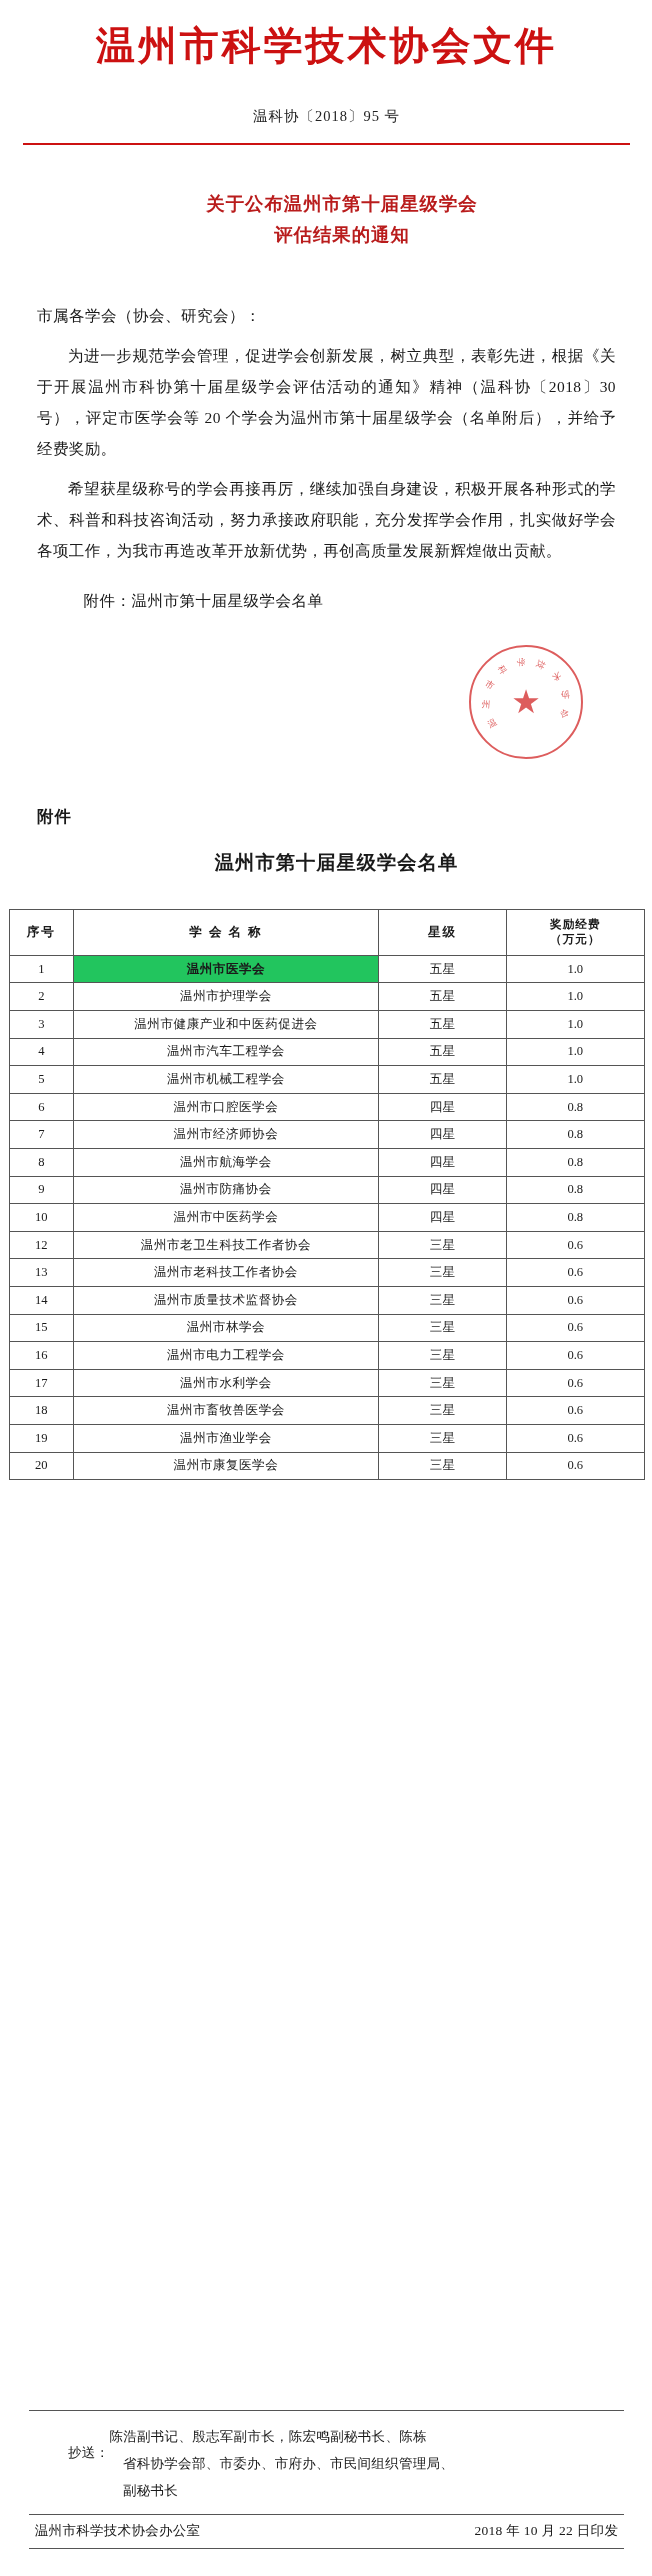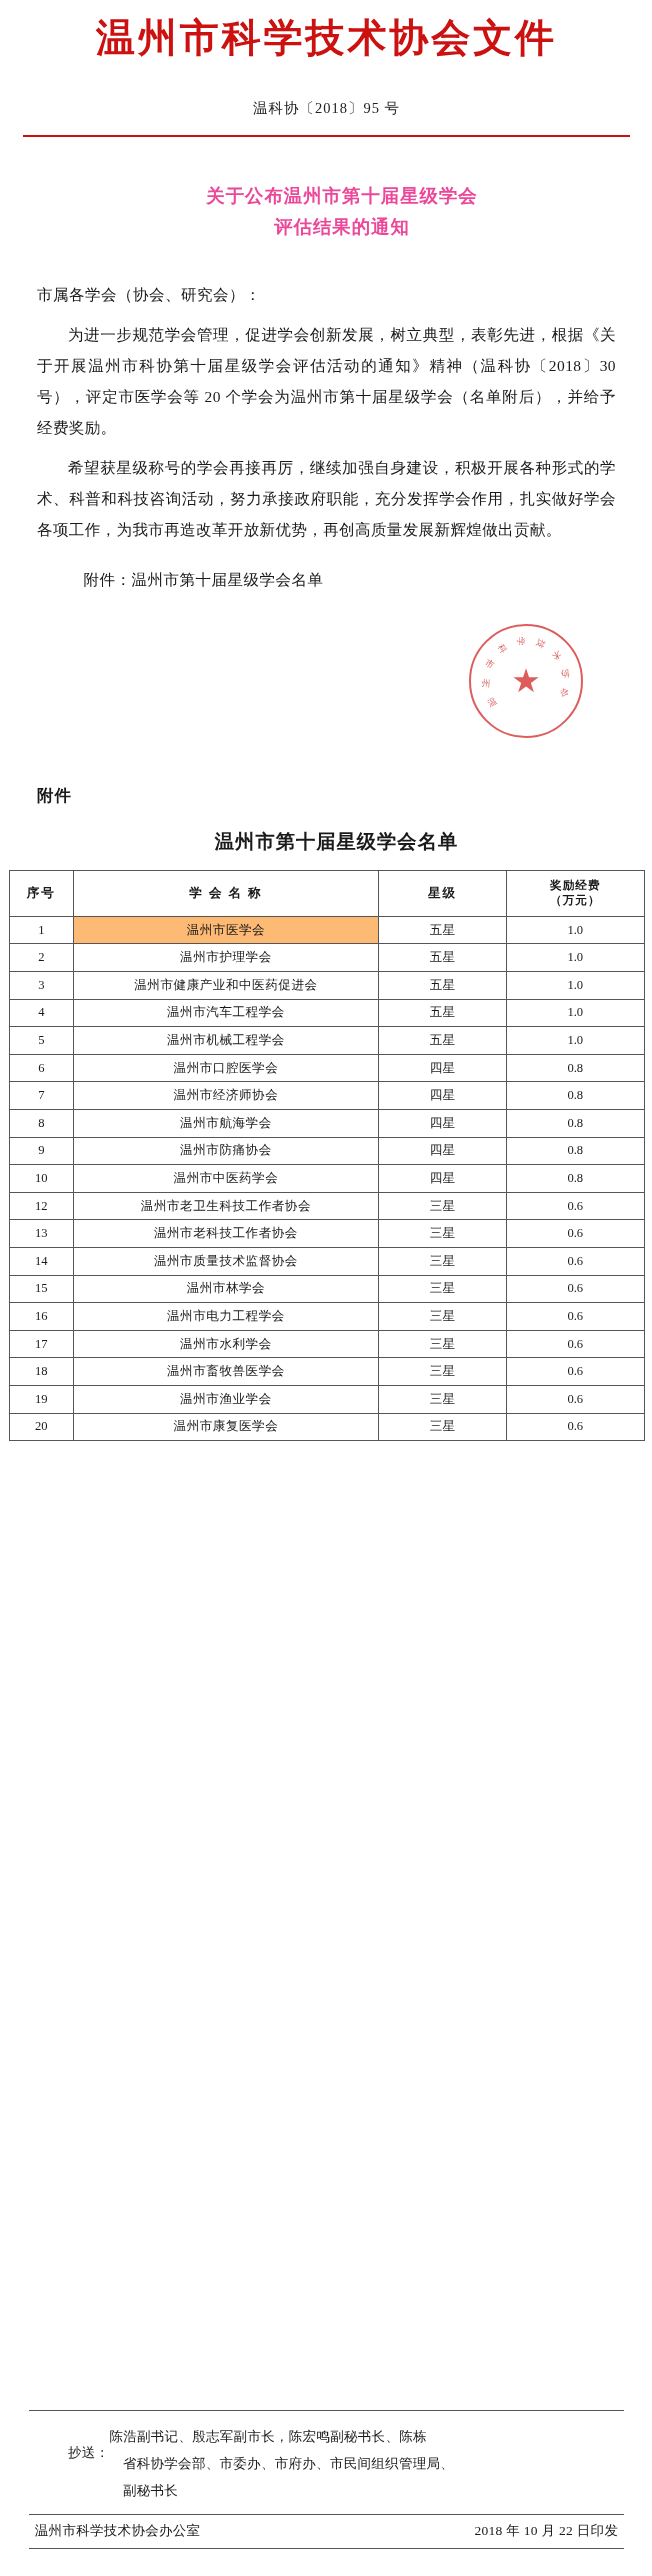--- a/index.html
+++ b/index.html
@@ -16,21 +16,21 @@
     position: relative;
     width: 653px;
     min-height: 2576px;
     box-sizing: border-box;
     padding: 0;
     background: #fff;
   }
   
   .doc-header {
     text-align: center;
-    padding-top: 15px;
+    padding-top: 23px;
   }
   .doc-org-title {
     font-family: "Liberation Serif", "DejaVu Serif", serif;
     font-weight: bold;
     color: #cc1111;
     font-size: 39px;
     letter-spacing: 2.9px;
     line-height: 1.2;
     white-space: nowrap;
   }
@@ -46,30 +46,30 @@
     height: 1.9px;
     background: #cc1111;
   }
   
   .doc-title {
     margin-top: 44px;
     text-align: center;
     font-weight: bold;
     font-size: 18.4px;
     line-height: 1.7;
-    color: #ec4899;
+    color: #b91c1c;
     letter-spacing: 1px;
     padding-left: 31px;
   }
   
   .body-wrap {
     padding: 0 37px;
   }
   .salutation {
-    margin-top: 36px;
+    margin-top: 49px;
     font-size: 15.5px;
     line-height: 1.9;
     letter-spacing: 0.5px;
   }
   .para {
     margin-top: 9.7px;
     font-size: 15.5px;
     line-height: 2.0;
     text-indent: 2em;
     text-align: justify;
@@ -140,21 +140,21 @@
   }
   .appendix-title {
     margin-top: 21px;
     text-align: center;
     font-size: 19.3px;
     font-weight: bold;
     letter-spacing: 1px;
     padding-left: 20px;
   }
   table.list {
-    margin: 15px auto 0 auto;
+    margin: 33px auto 0 auto;
     width: 636px;
     border-collapse: collapse;
     font-size: 12.6px;
     padding-left: 47px;
   }
   table.list th, table.list td {
     border: 1px solid #555;
     padding: 4.8px 2.9px;
     text-align: center;
     line-height: 1.35;
@@ -166,21 +166,22 @@
   }
   table.list th.col-no { width: 50px; }
   table.list th.col-name { width: 261px; }
   table.list th.col-star { width: 106px; }
   table.list th.col-fund { width: 114px; }
   table.list td.name {
     text-align: center;
     letter-spacing: 0.5px;
   }
   .highlight-row td.name {
-    background: #fdba74;
+    background: #22c55e;
+    font-weight: bold;
   }
   .fund-head small {
     display: block;
     font-size: 11.6px;
     font-weight: bold;
     letter-spacing: 1px;
   }
   
   .footer {
     position: absolute;

